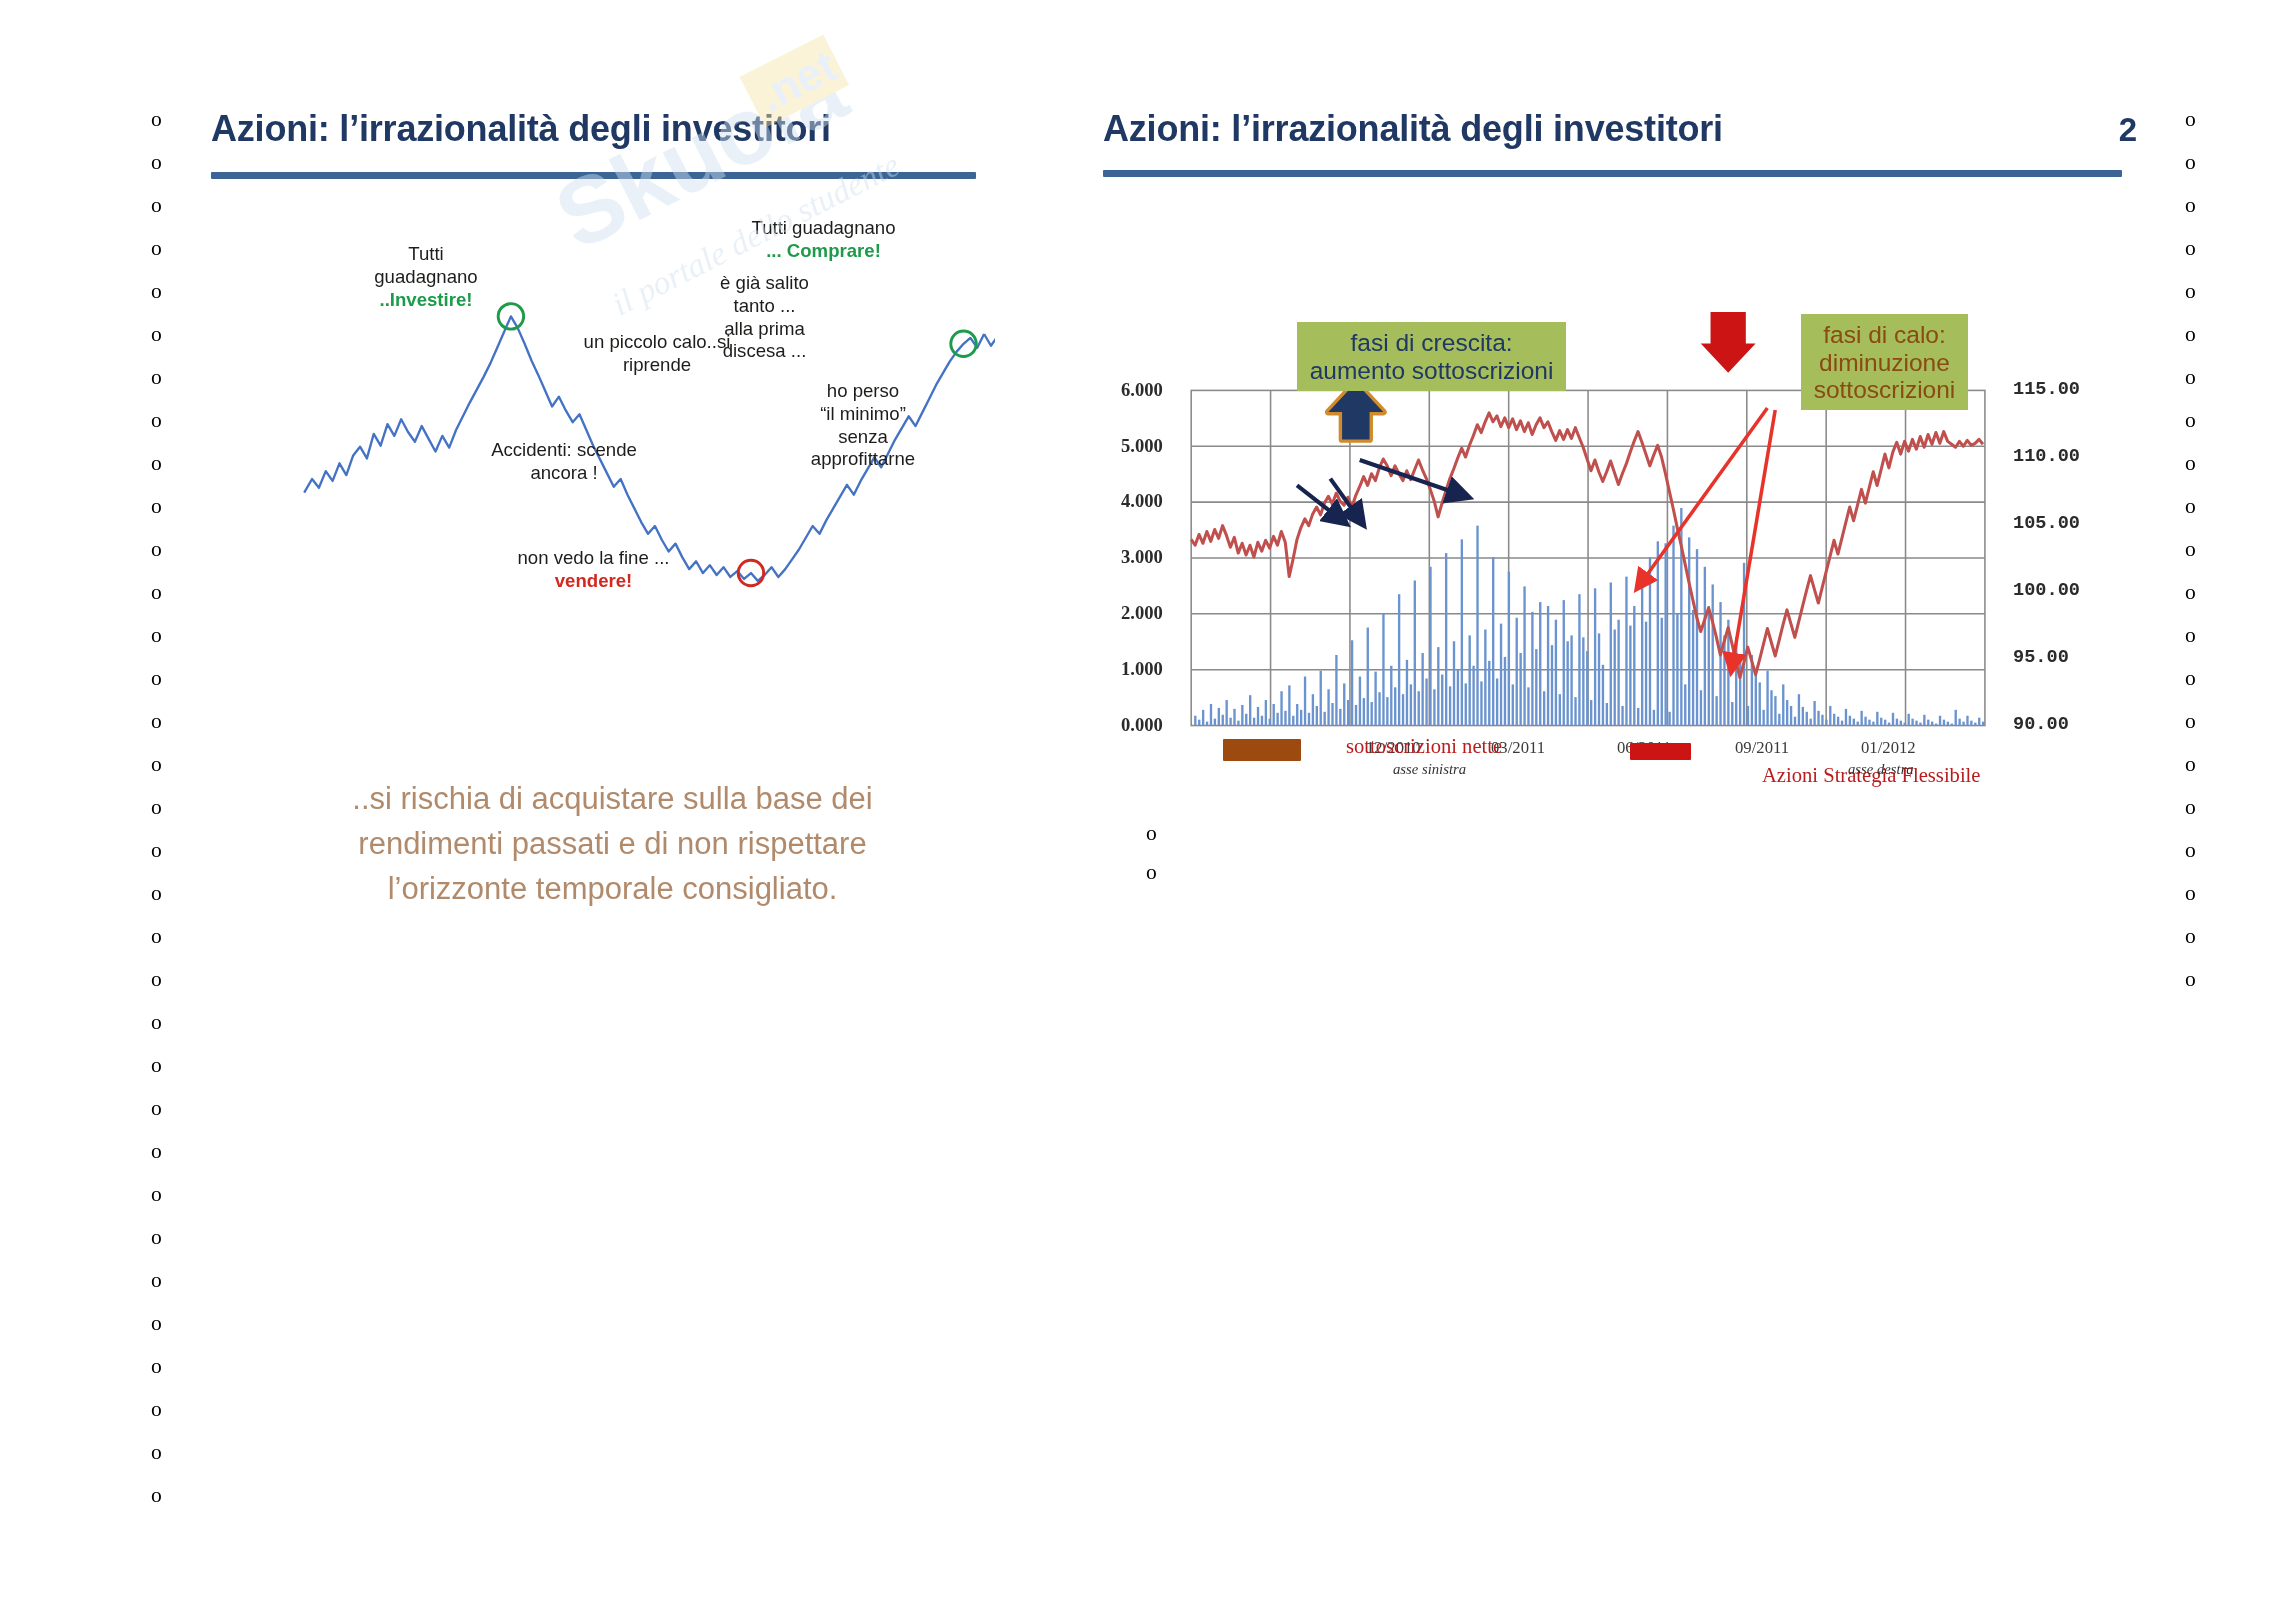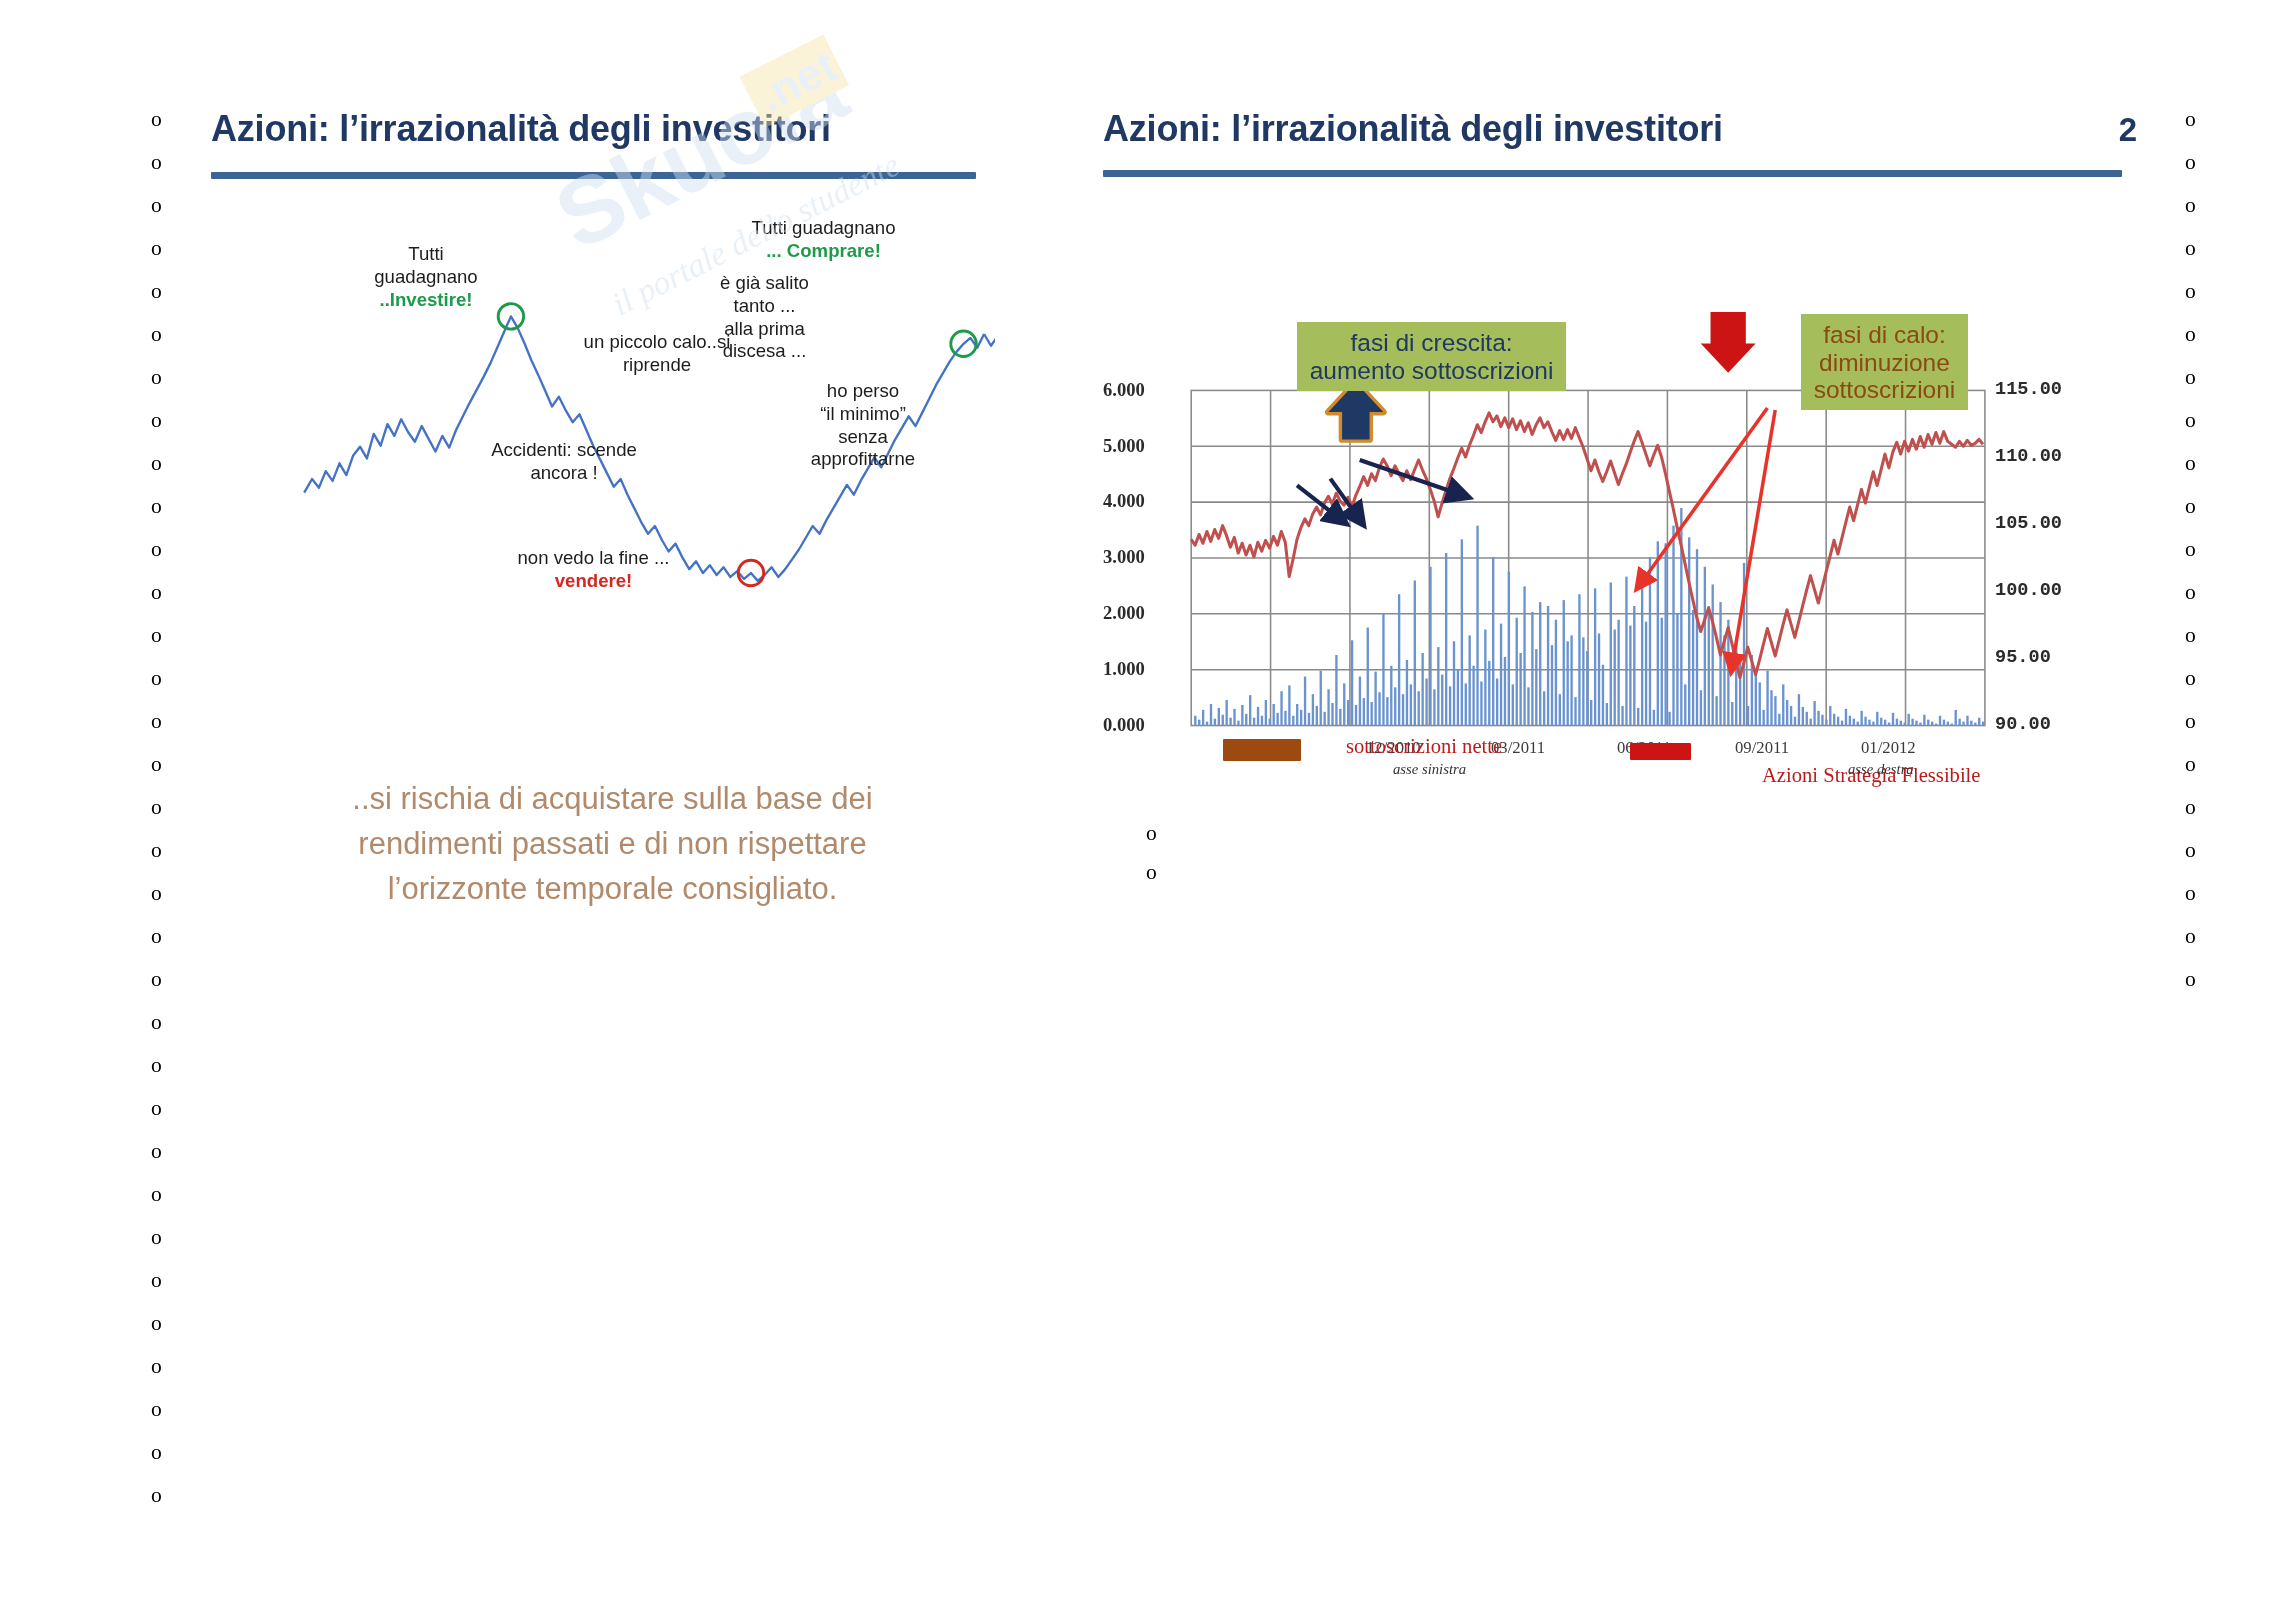--- a/index.html
+++ b/index.html
@@ -35,21 +35,21 @@
       font-family:"Liberation Sans",sans-serif;font-size:31px;line-height:1.45;
       color:#b08a6a;}
 
   
   #slide2{left:1103px;top:108px;width:1034px;}
   #slide2 .title-row{display:flex;align-items:baseline;justify-content:space-between;}
   #slide2 .slide-rule{width:1019px;margin-top:19.6px;}
   #s2-chart{position:relative;width:1024px;height:588px;margin-top:37px;}
 
   .axis-lab{position:absolute;font-family:"Liberation Serif",serif;
-            font-size:18.6px;font-weight:bold;color:#2b2b2b;}
+            font-size:18.6px;font-weight:bold;color:#2b2b2b;margin-left:18px;}
   .axis-lab.right{text-align:left;font-family:Liberation Mono, monospace;}
   .xlab{position:absolute;font-family:"Liberation Serif",serif;font-size:16.7px;color:#3a3a3a;}
 
   .callout{position:absolute;background:#a5bd5b;padding:6.9px 12.7px;
      font-family:"Liberation Sans",sans-serif;font-size:24.5px;line-height:1.12;
      text-align:center;white-space:nowrap;}
   .callout.blue{color:#1f3864;}
   .callout.brown{color:#8a4a12;}
 
   .legend{position:absolute;left:0;top:515px;width:1024px;

